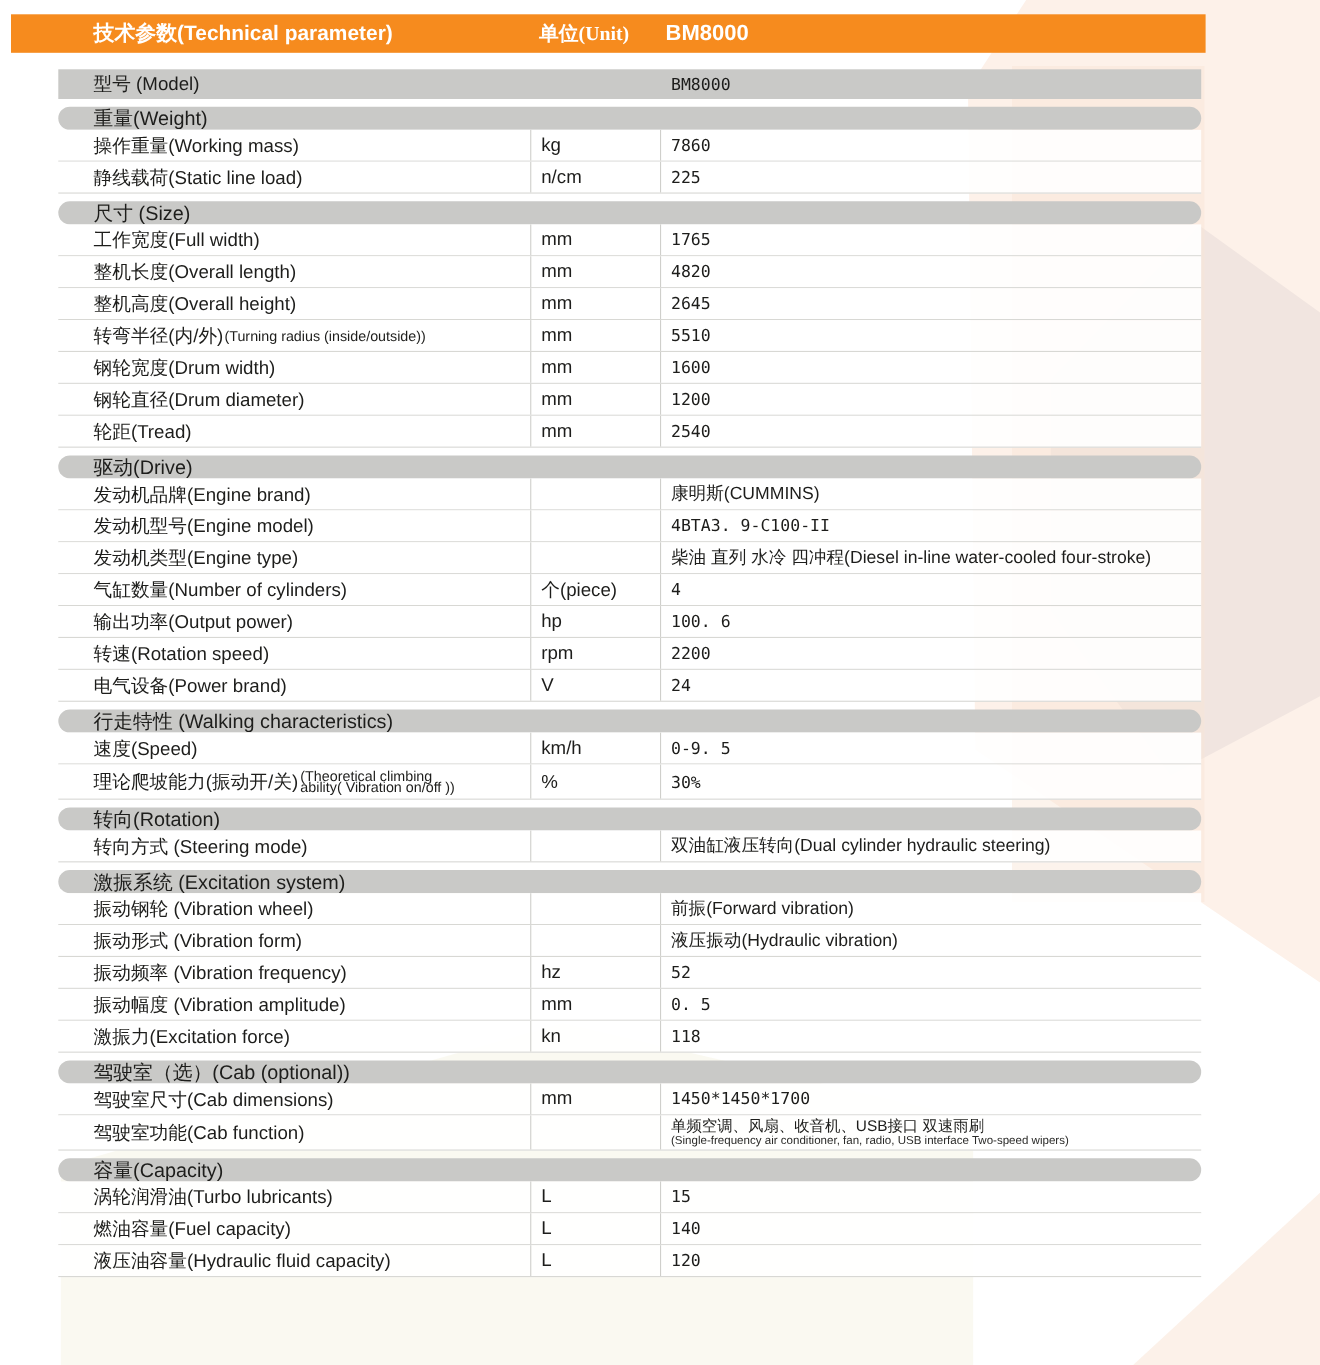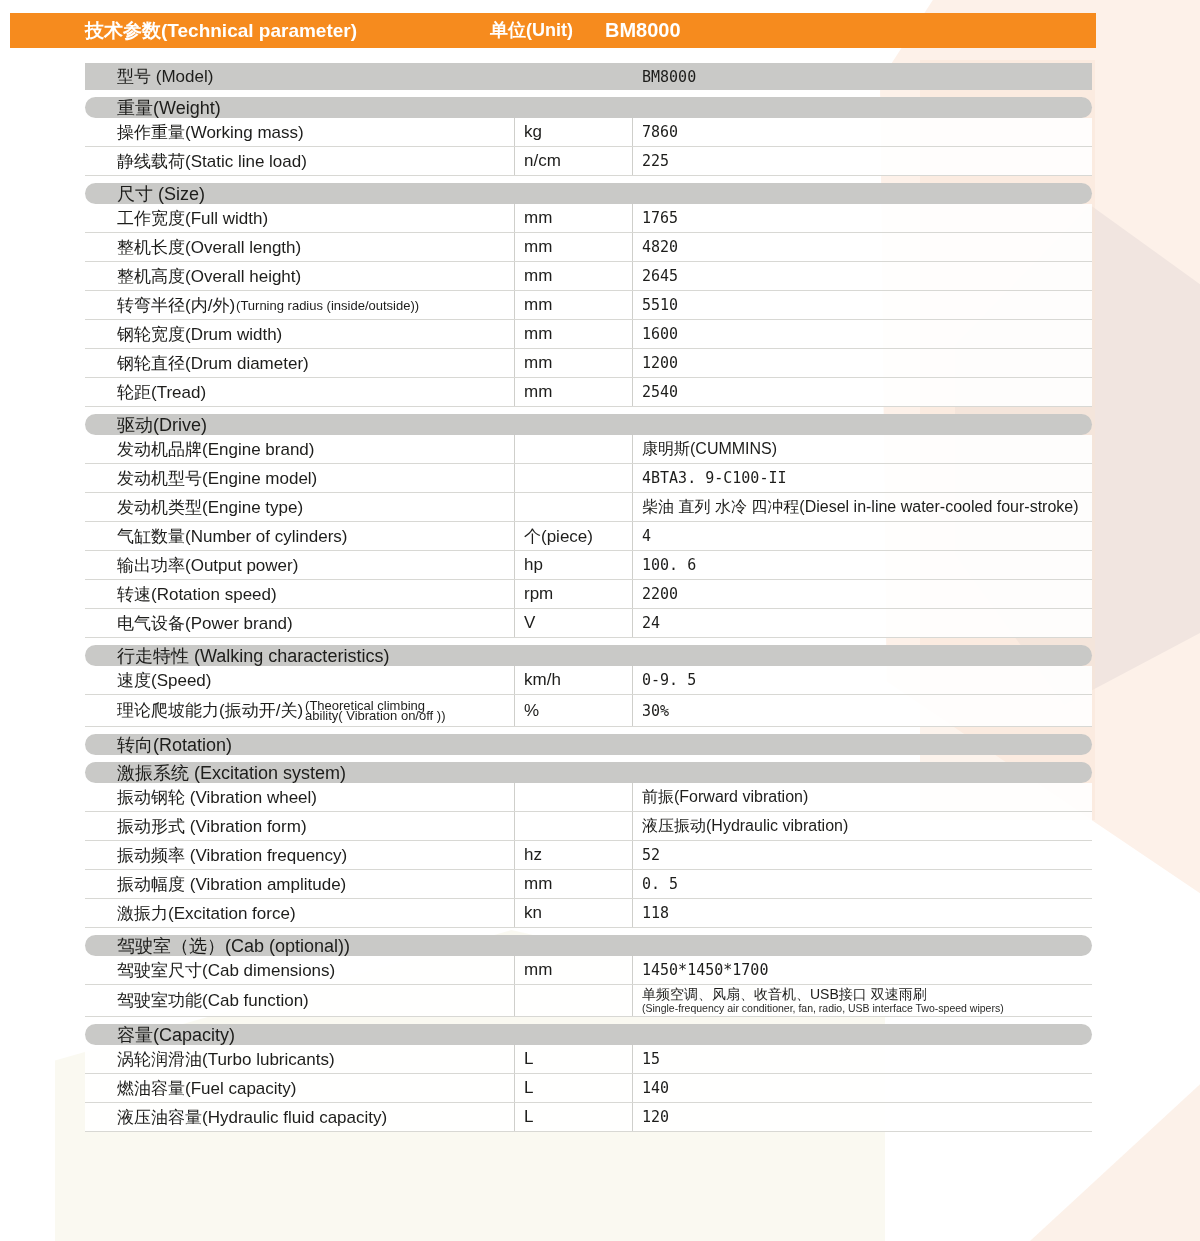--- a/index.html
+++ b/index.html
@@ -14,27 +14,27 @@
   .bg-c{left:920px;top:60px;width:175px;height:760px;background:#f9e4d4;opacity:.45;}
   .bg-d{left:55px;top:930px;width:830px;height:311px;background:#f6f4e5;opacity:.55;
         clip-path:polygon(0 42%,55% 0,100% 28%,100% 100%,0 100%);}
   .bg-e{left:1030px;top:1040px;width:170px;height:201px;background:#fbeee4;opacity:.8;
         clip-path:polygon(0 100%,100% 22%,100% 100%);}
 
   
   .header{position:absolute;left:10px;top:13px;width:1086px;height:35px;background:#f68b1e;
           z-index:2;color:#ffffff;line-height:35px;}
   .h-title{position:absolute;left:75px;font-size:19px;font-weight:600;white-space:nowrap;}
-  .h-unit{position:absolute;left:480px;font-size:18px;font-weight:600;white-space:nowrap;}
+  .h-unit{position:absolute;left:480px;font-size:18px;font-weight:600;white-space:nowrap;font-family:Liberation Serif, serif;}
   .h-model{position:absolute;left:595px;font-size:20px;font-weight:700;white-space:nowrap;}
 
   
   .table{position:absolute;left:53px;top:63px;width:1039px;z-index:1;}
   .row{position:relative;box-sizing:border-box;height:29px;background:rgba(255,255,255,0.9);
-       border-bottom:1px solid #d8d8d4;margin-left:32px;}
+       border-bottom:1px solid #d8d8d4;}
   .row.tall{height:32px;}
   .row.section{height:21px;background:#c9c9c7;margin-top:7px;border-bottom:none;border-radius:12px;}
   .row.model{height:27px;background:#c9c9c7;border-bottom:none;}
   .row.data::before{content:'';position:absolute;left:429px;top:0;bottom:0;border-left:1px solid #cfcfcb;}
   .row.data::after{content:'';position:absolute;left:547px;top:0;bottom:0;border-left:1px solid #cfcfcb;}
   .cell{position:absolute;top:0;bottom:0;display:flex;align-items:center;white-space:nowrap;}
   .lbl{left:32px;font-size:17px;}
   .lbl .small-en{font-size:13px;margin-left:1px;}
   .lbl .sup{display:inline-block;font-size:13px;line-height:10px;vertical-align:2px;margin-left:2px;}
   .slabel{left:32px;font-size:18px;}
@@ -164,20 +164,25 @@
         <span class="cell val mono">0-9. 5</span>
       </div>
       <div class="row data tall">
         <span class="cell lbl">理论爬坡能力(振动开/关)<span class="sup">(Theoretical climbing<br>ability( Vibration on/off ))</span></span>
         <span class="cell unit">%</span>
         <span class="cell val mono">30%</span>
       </div>
       <div class="row section">
         <span class="cell slabel">转向(Rotation)</span>
       </div>
+      <div class="row data">
+        <span class="cell lbl">转向方式 (Steering mode)</span>
+        <span class="cell unit"></span>
+        <span class="cell val">双油缸液压转向(Dual cylinder hydraulic steering)</span>
+      </div>
       <div class="row section">
         <span class="cell slabel">激振系统 (Excitation system)</span>
       </div>
       <div class="row data">
         <span class="cell lbl">振动钢轮 (Vibration wheel)</span>
         <span class="cell unit"></span>
         <span class="cell val">前振(Forward vibration)</span>
       </div>
       <div class="row data">
         <span class="cell lbl">振动形式 (Vibration form)</span>

